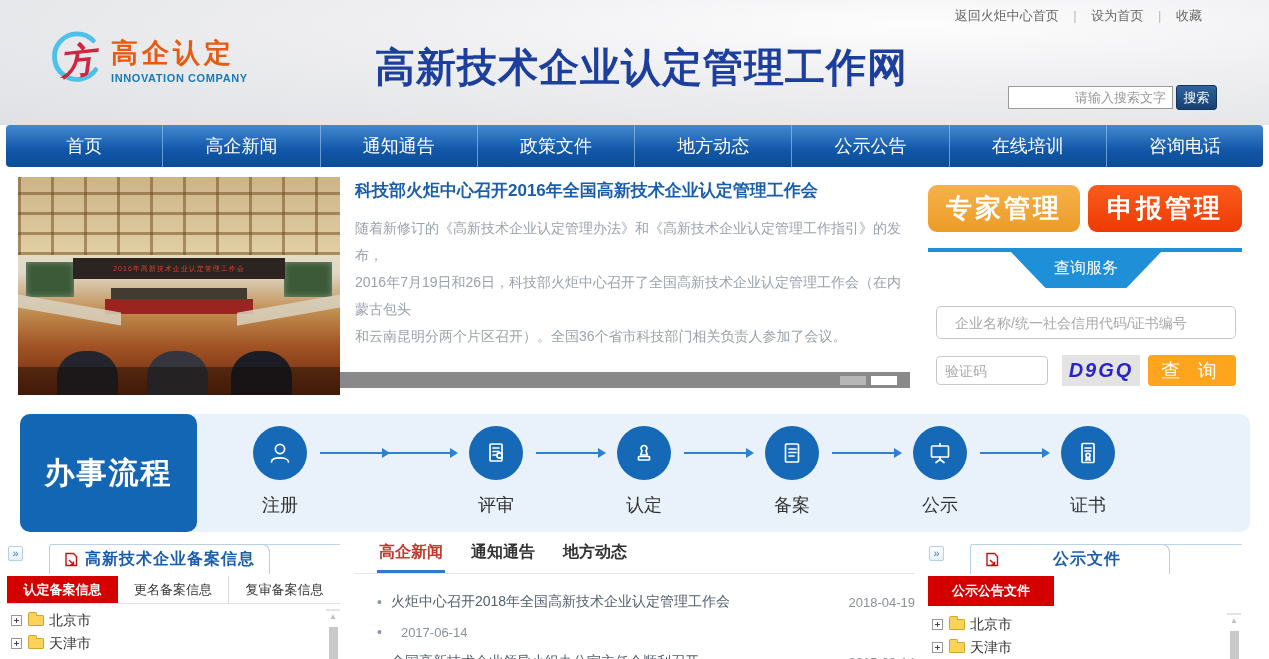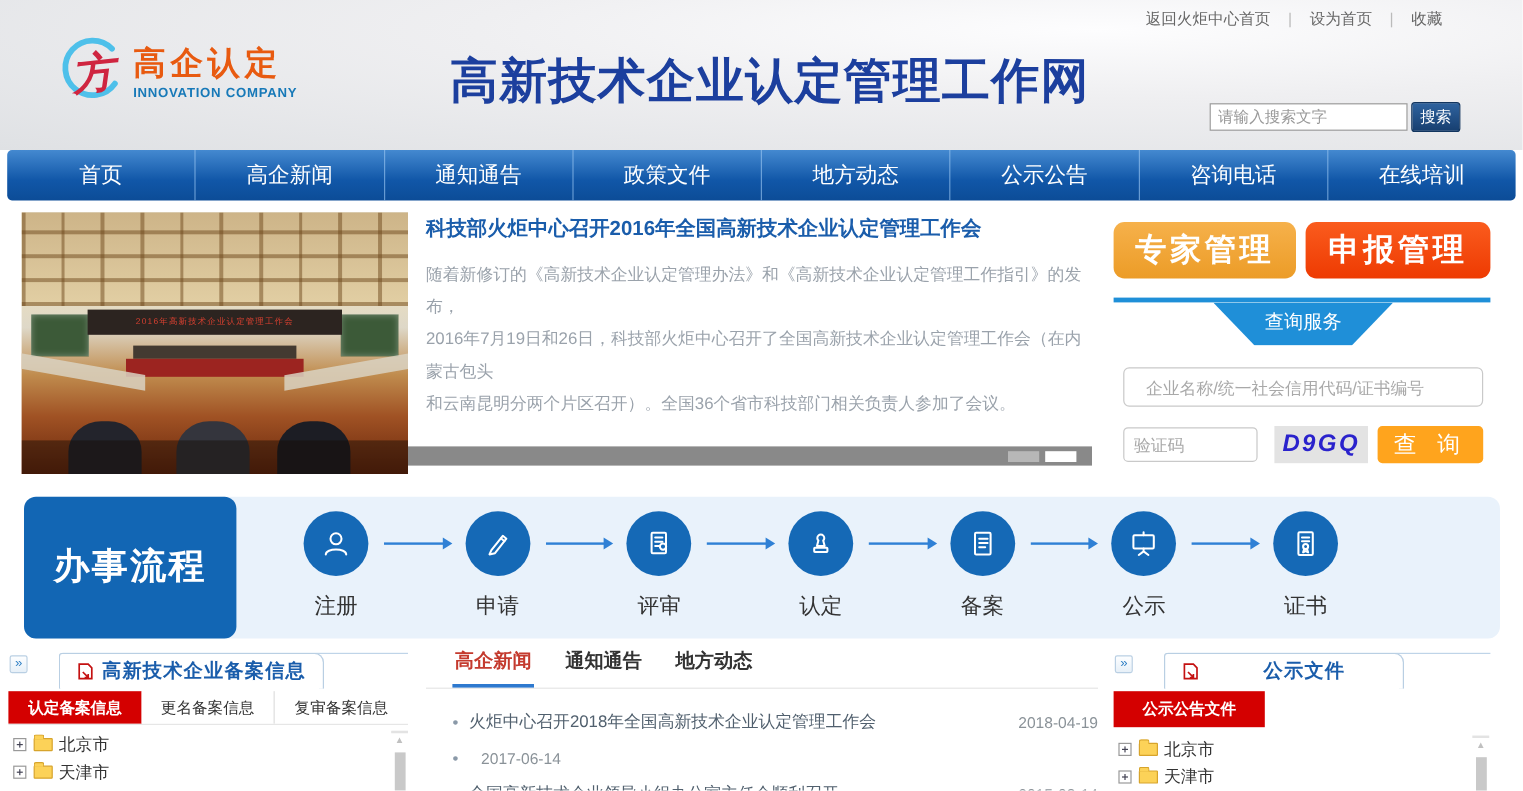--- a/index.html
+++ b/index.html
@@ -12,21 +12,21 @@
   .toplinks { position:absolute; top:7px; right:67px; font-size:13px; color:#888; }
   .toplinks a { color:#666; text-decoration:none; cursor:pointer; }
   .toplinks .sep { color:#bbb; margin:0 11px; }
   .logo { position:absolute; left:45px; top:30px; display:flex; align-items:center; }
   .logo-text { margin-left:8px; }
   .logo-zh { font-size:27px; font-weight:bold; color:#e85a10; letter-spacing:4px; }
   .logo-en { font-size:11px; font-weight:bold; color:#1779b8; letter-spacing:0.6px; margin-top:1px; }
   .site-title { position:absolute; left:375px; top:40px; font-size:40px; font-weight:900;
     color:#1c3f9e; letter-spacing:1px; white-space:nowrap; }
   .search { position:absolute; left:1008px; top:85px; display:flex; align-items:center; }
-  .search input { width:165px; height:23px; border:1px solid #9a9a9a; font-size:13px; padding:0 6px; color:#333; background:#fff; }
+  .search input { width:165px; height:23px; border:1px solid #9a9a9a; font-size:13px; padding:0 6px; color:#333; background:#fff;text-align:right; }
   .search input::placeholder { color:#999; }
   .search button { width:41px; height:25px; margin-left:3px; border:1px solid #12355f; border-radius:3px;
     background:linear-gradient(#2f639f, #173f70); color:#fff; font-size:13px; cursor:pointer; }
 
   
   .nav { position:absolute; left:6px; top:125px; width:1257px; height:42px; border-radius:4px;
     background:linear-gradient(#4489d0, #1157a8 60%, #0c4c97); display:flex; overflow:hidden; }
   .nav-item { flex:1; text-align:center; line-height:42px; color:#fff; font-size:18px; cursor:pointer;
     border-left:1px solid rgba(150,195,240,.65); }
   .nav-item:first-child { border-left:none; }
@@ -179,22 +179,22 @@
     </div>
   </div>
 
   <nav class="nav">
     <div class="nav-item">首页</div>
     <div class="nav-item">高企新闻</div>
     <div class="nav-item">通知通告</div>
     <div class="nav-item">政策文件</div>
     <div class="nav-item">地方动态</div>
     <div class="nav-item">公示公告</div>
+    <div class="nav-item">在线培训</div>
     <div class="nav-item">咨询电话</div>
-    <div class="nav-item">在线培训</div>
   </nav>
 
   <div class="photo">
     <div class="ph-ceiling"></div>
     <div class="ph-screen left"></div>
     <div class="ph-screen right"></div>
     <div class="ph-banner">2016年高新技术企业认定管理工作会</div>
     <div class="ph-table"></div>
     <div class="ph-table2"></div>
     <div class="ph-side left"></div>
@@ -236,29 +236,20 @@
       <div class="circ">
           <svg width="28" height="28" viewBox="0 0 28 28" fill="none" stroke="#fff" stroke-width="1.7" stroke-linecap="round" stroke-linejoin="round">
         <circle cx="14" cy="10" r="4.6"></circle>
             <path d="M5.5 23c0-5.4 17-5.4 17 0"></path>
           </svg>
         </div>
       <div class="slabel">注册</div>
     </div>
     <div class="arrow"></div>
 
-    <div class="step">
-      <div class="circ">
-          <svg width="28" height="28" viewBox="0 0 28 28" fill="none" stroke="#fff" stroke-width="1.7" stroke-linecap="round" stroke-linejoin="round">
-        <path d="M8.5 19.5 18 7.5l3 2.4L11.5 22l-4.6 1z"></path>
-            <path d="M16.4 9.6l3 2.4"></path>
-          </svg>
-        </div>
-      <div class="slabel">申请</div>
-    </div>
     <div class="arrow"></div>
 
     <div class="step">
       <div class="circ">
           <svg width="28" height="28" viewBox="0 0 28 28" fill="none" stroke="#fff" stroke-width="1.7" stroke-linecap="round" stroke-linejoin="round">
         <rect x="8" y="5" width="12" height="17" rx="1"></rect>
             <path d="M11 9h6M11 12.5h6M11 16h3"></path>
             <circle cx="17.5" cy="16.5" r="2.6"></circle>
           </svg>
         </div>

